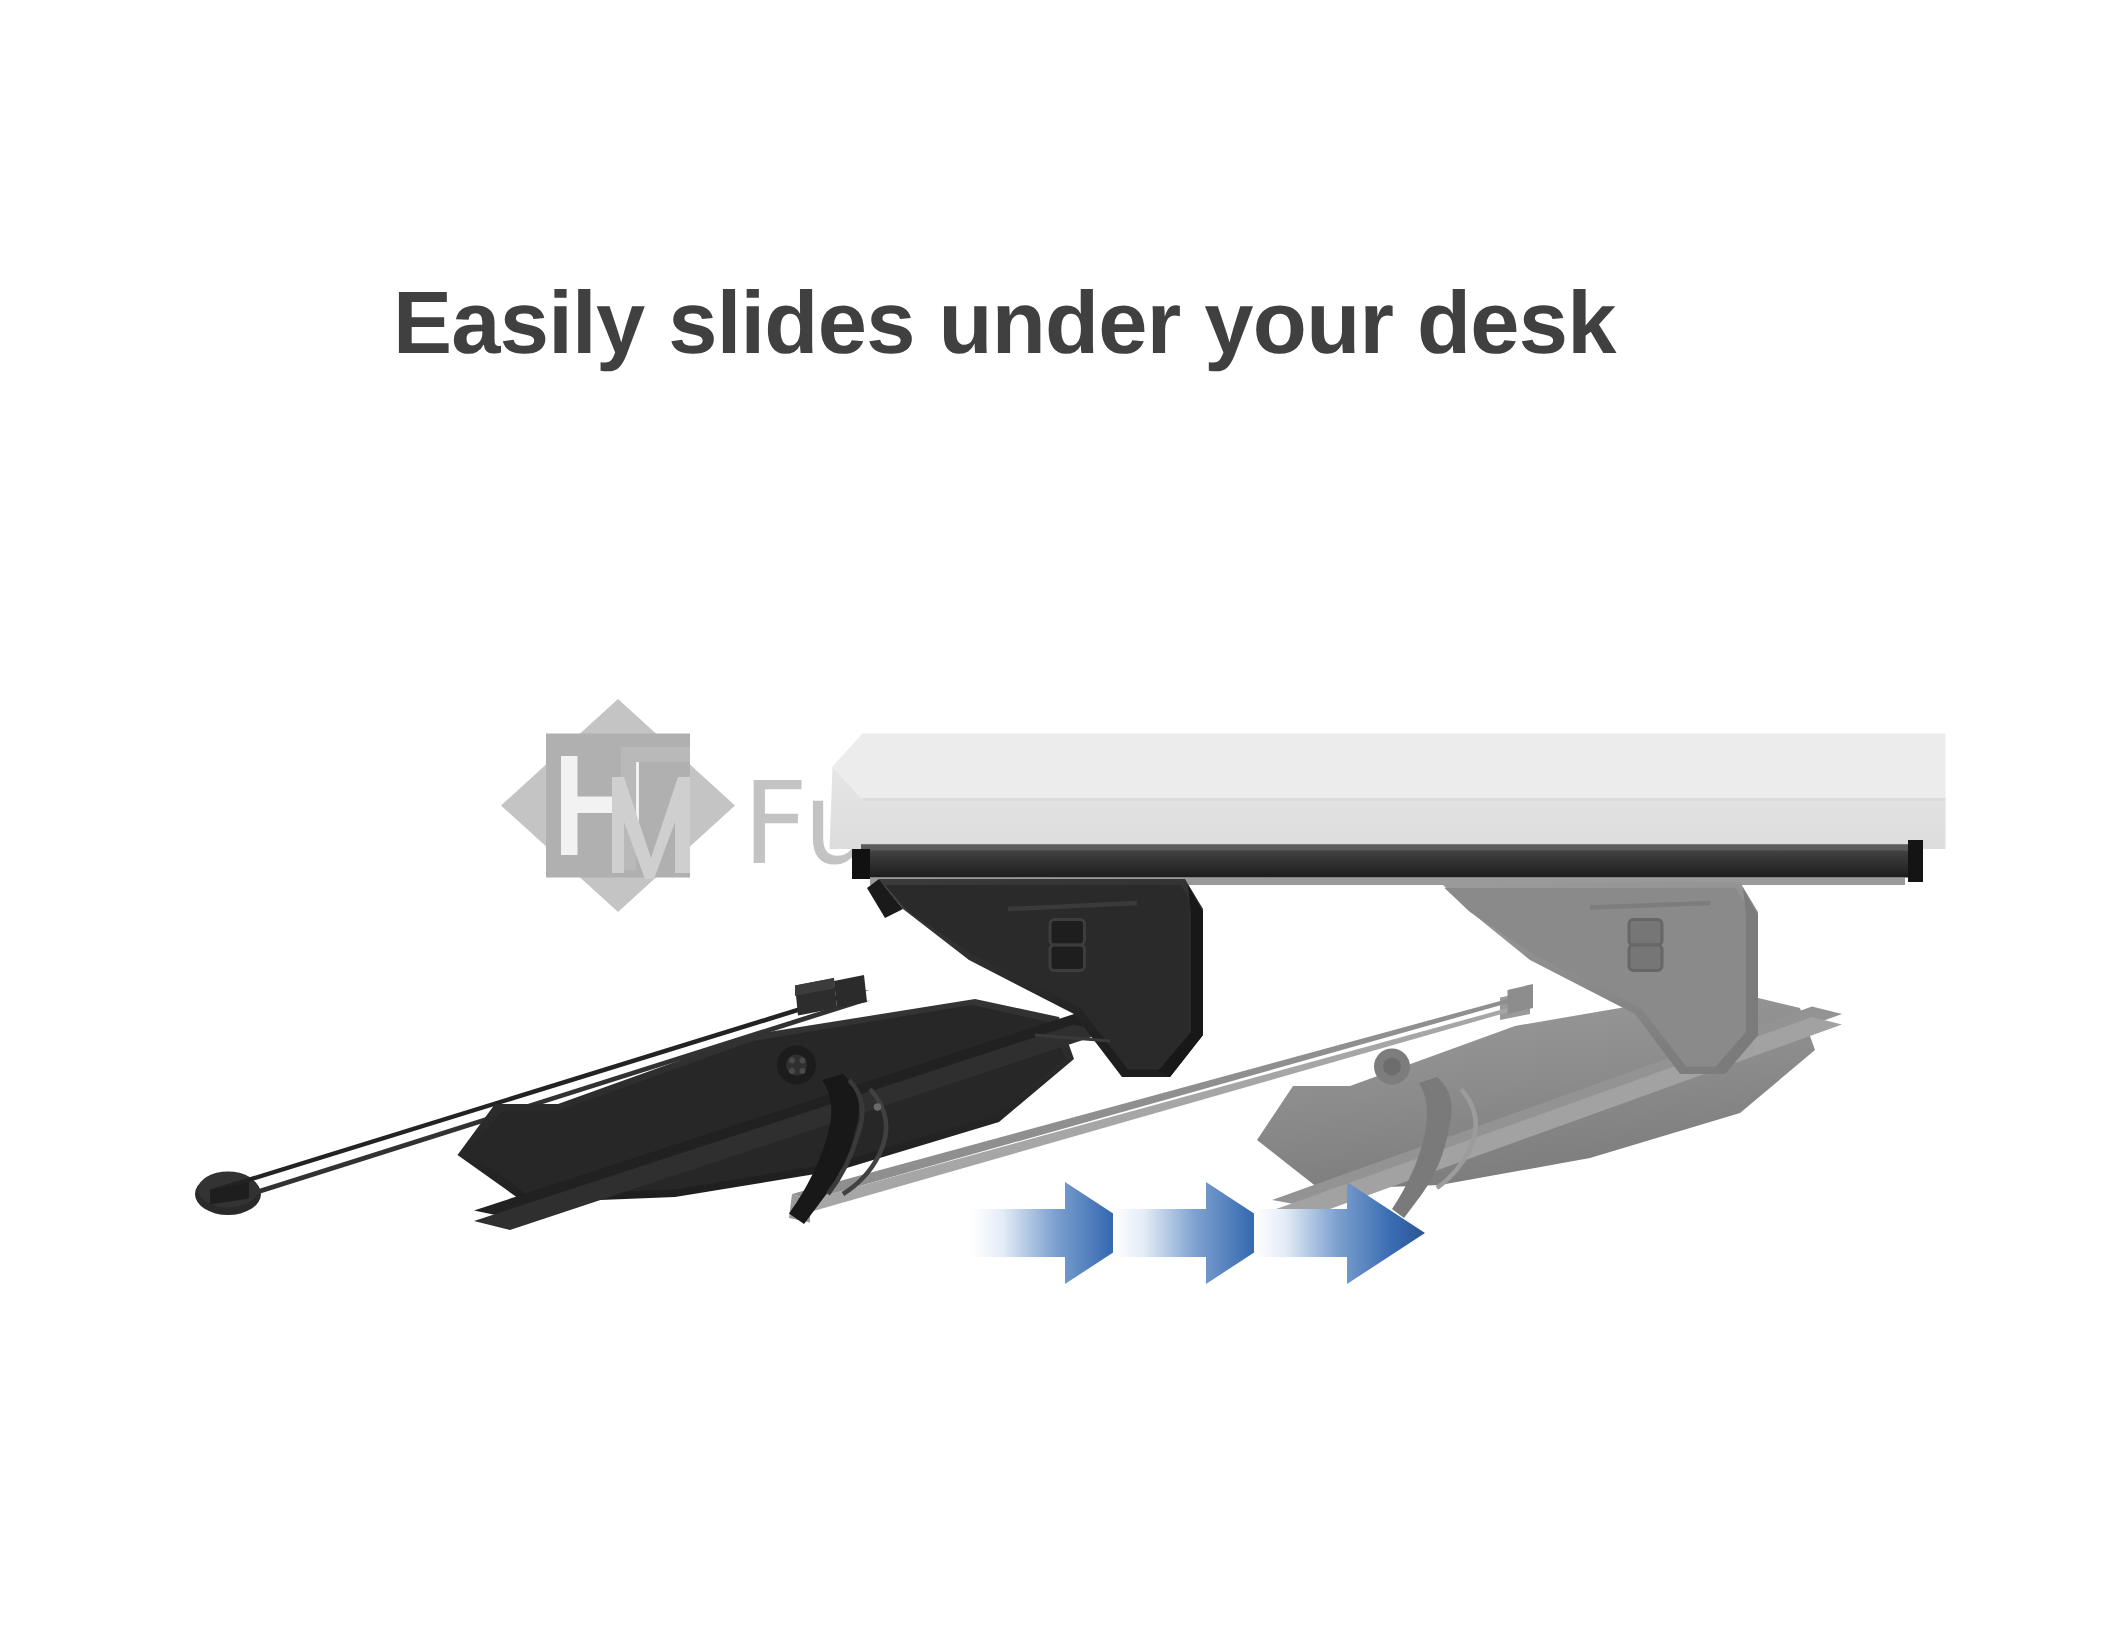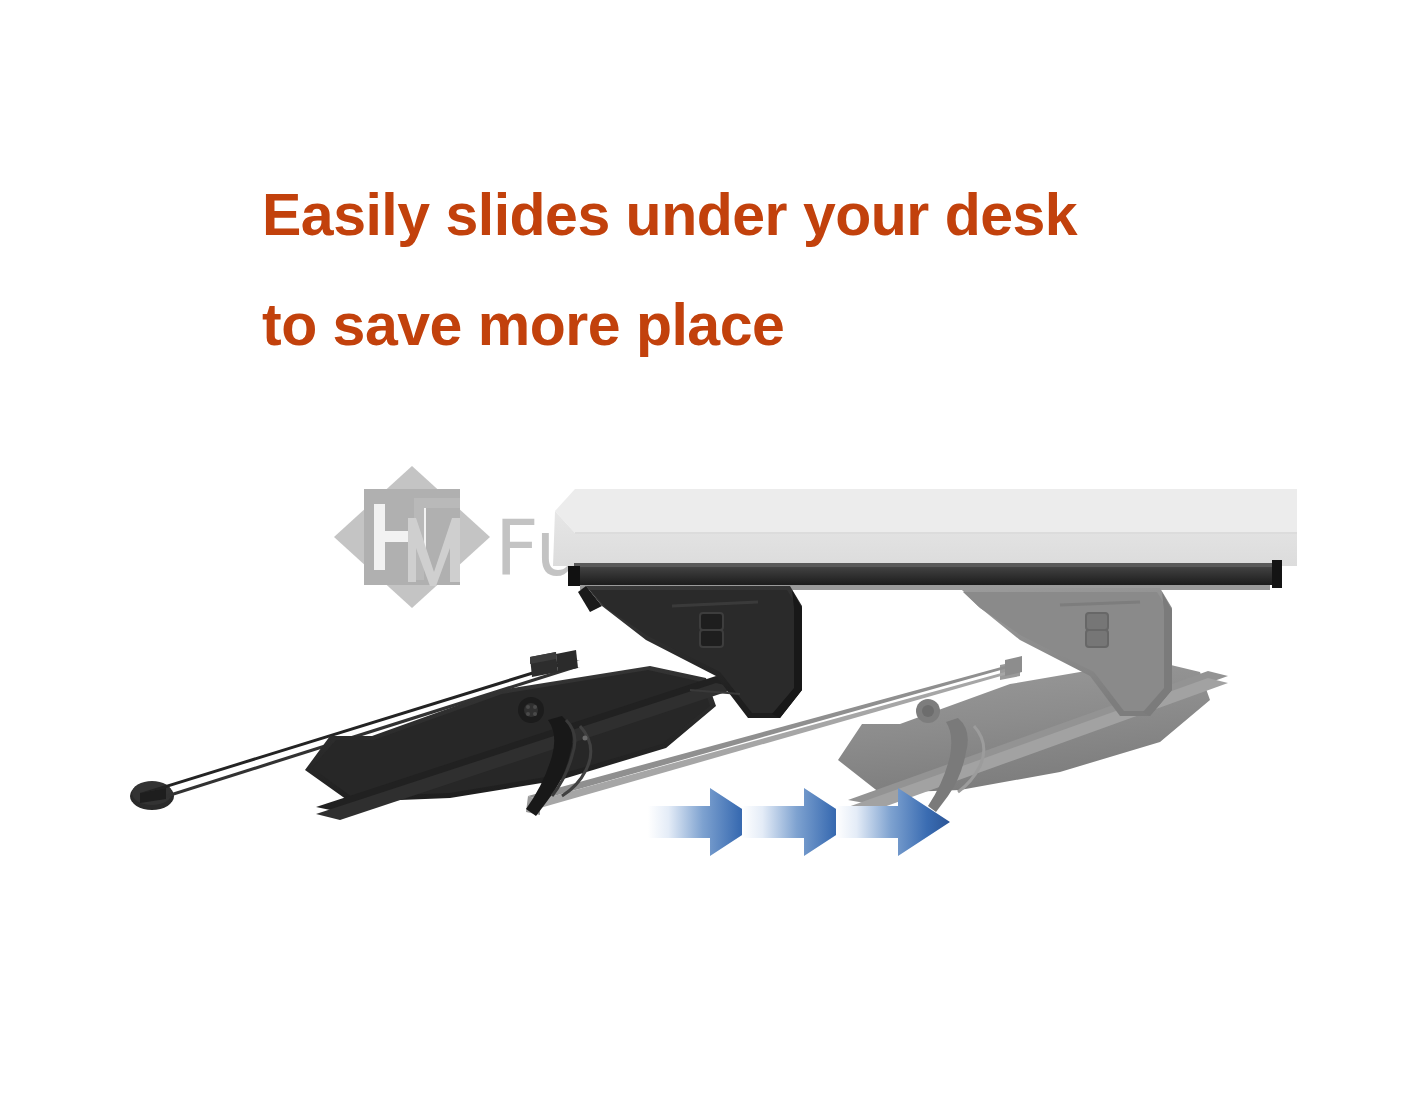--- a/index.html
+++ b/index.html
@@ -11,21 +11,21 @@
   #stage{position:absolute;inset:0;width:1404px;height:1095px;background:#fff;}
 
   
   .headline{
     position:absolute;left:262px;top:133px;width:960px;
     font-family:"Liberation Sans","DejaVu Sans",sans-serif;
     font-weight:700;
     font-size:59px;
     line-height:0.93;
     letter-spacing:-0.5px;
-    color:#c2410c;
+    color:#404040;
     white-space:pre-line;
     -webkit-font-smoothing:antialiased;
   }
   .headline-line{display:block;}
 
   
   .watermark{
     position:absolute;left:330px;top:462px;width:790px;height:160px;
     pointer-events:none;
   }
@@ -44,21 +44,20 @@
   
   .illus{position:absolute;left:0;top:0;width:1404px;height:1095px;pointer-events:none;}
 </style>
 </head>
 <body>
 
 <div id="stage">
 
   <div class="headline">
     <span class="headline-line">Easily slides under your desk</span>
-    <span class="headline-line">to save more place</span>
   </div>
 
   <div class="watermark">
     <div class="wm-mark">
       <svg width="165" height="150" viewBox="0 0 165 150" xmlns="http://www.w3.org/2000/svg">
 
         <polygon points="82,4 160,75 82,146 4,75" fill="#c4c4c4"></polygon>
 
         <rect x="34" y="27" width="96" height="96" fill="#b0b0b0"></rect>
 

